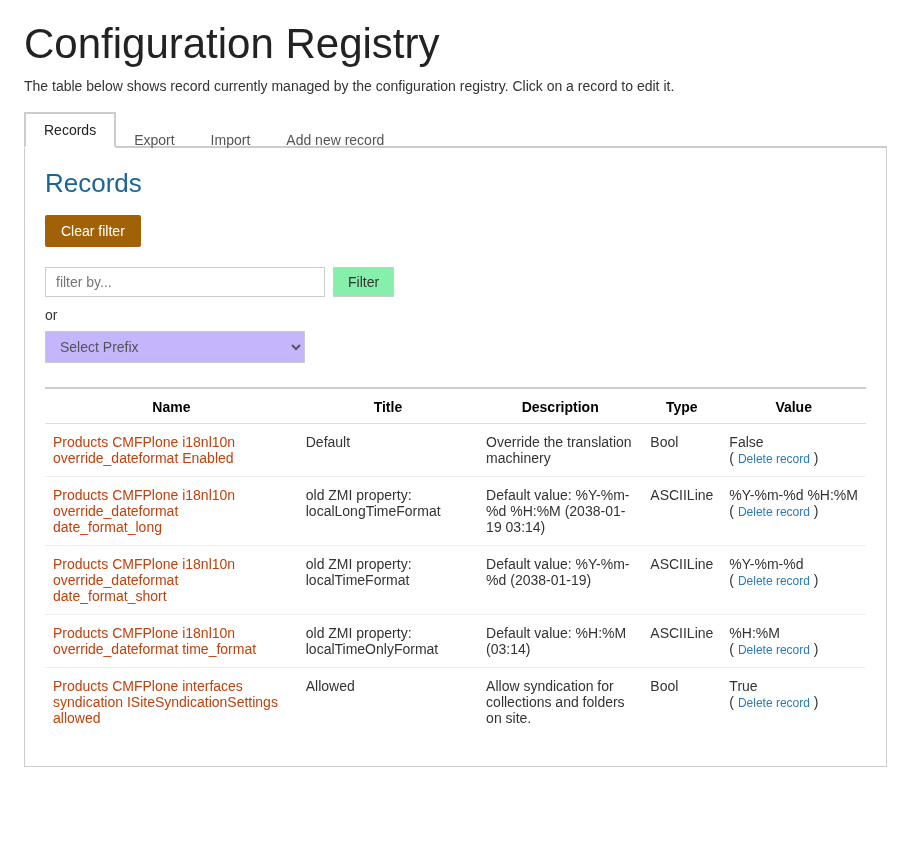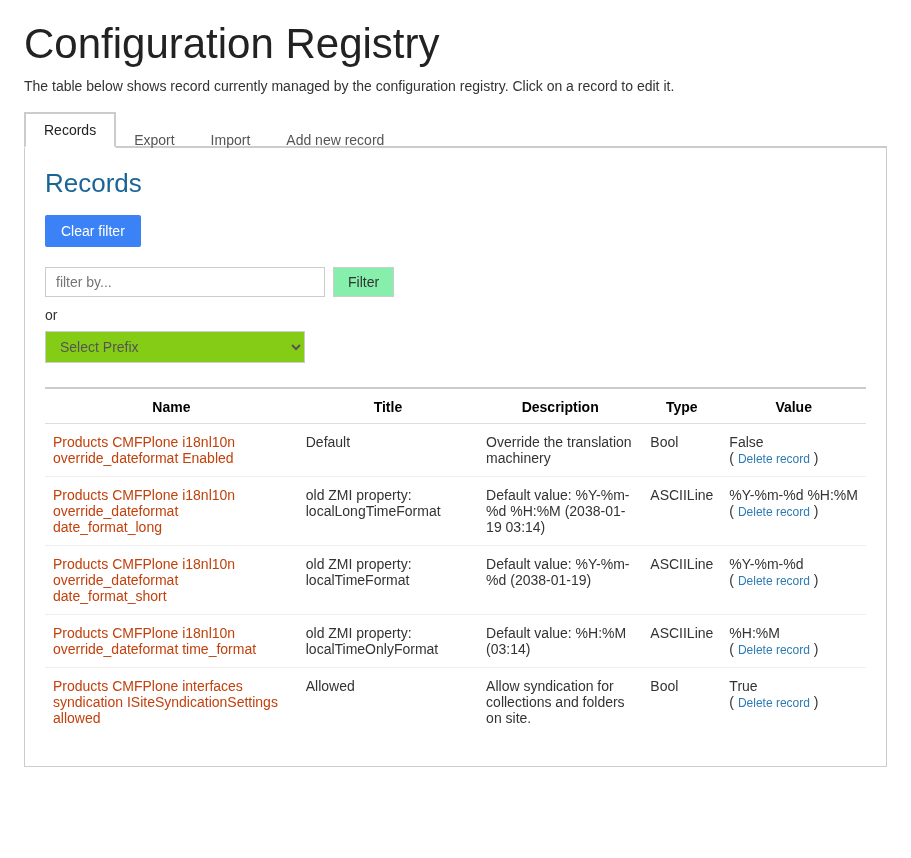--- a/index.html
+++ b/index.html
@@ -53,21 +53,21 @@
       border-top: none;
       padding: 20px 20px 30px;
     }
     .section-title {
       font-size: 26px;
       font-weight: 400;
       color: #1a6496;
       margin-bottom: 16px;
     }
     .clear-filter-btn {
-      background: #3b82f6;
+      background: #a16207;
       color: #fff;
       border: none;
       padding: 8px 16px;
       font-size: 14px;
       cursor: pointer;
       border-radius: 2px;
       margin-bottom: 20px;
     }
     .filter-row {
       display: flex;
@@ -95,21 +95,21 @@
       font-size: 14px;
       color: #333;
       margin-bottom: 8px;
     }
     .prefix-select {
       width: 260px;
       padding: 6px 10px;
       border: 1px solid #ccc;
       font-size: 14px;
       color: #555;
-      background: #84cc16;
+      background: #c4b5fd;
       margin-bottom: 24px;
       appearance: auto;
     }
     .records-table {
       width: 100%;
       border-collapse: collapse;
       border-top: 2px solid #ccc;
     }
     .records-table th {
       text-align: center;

